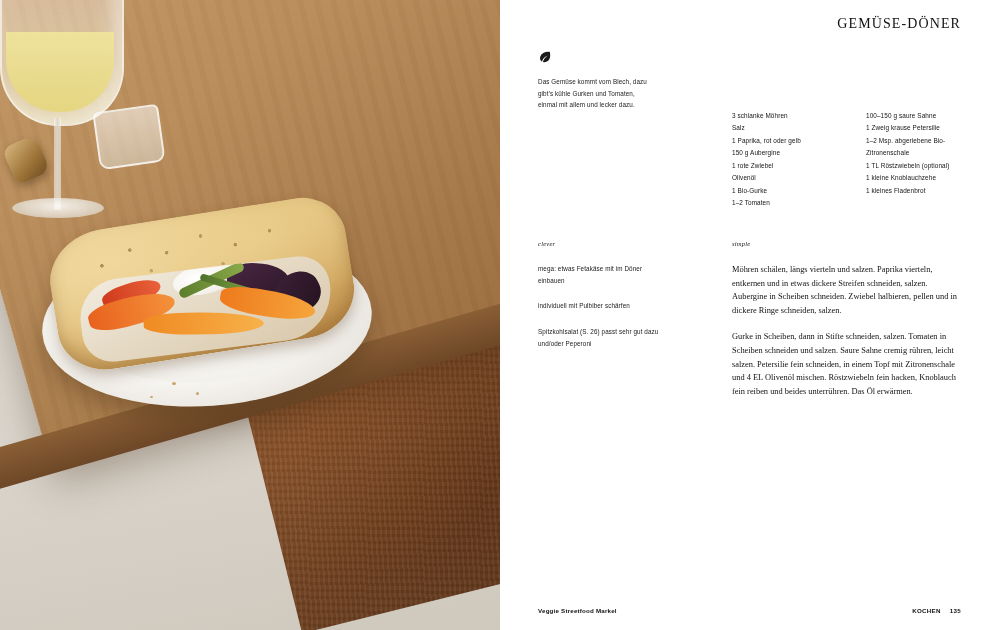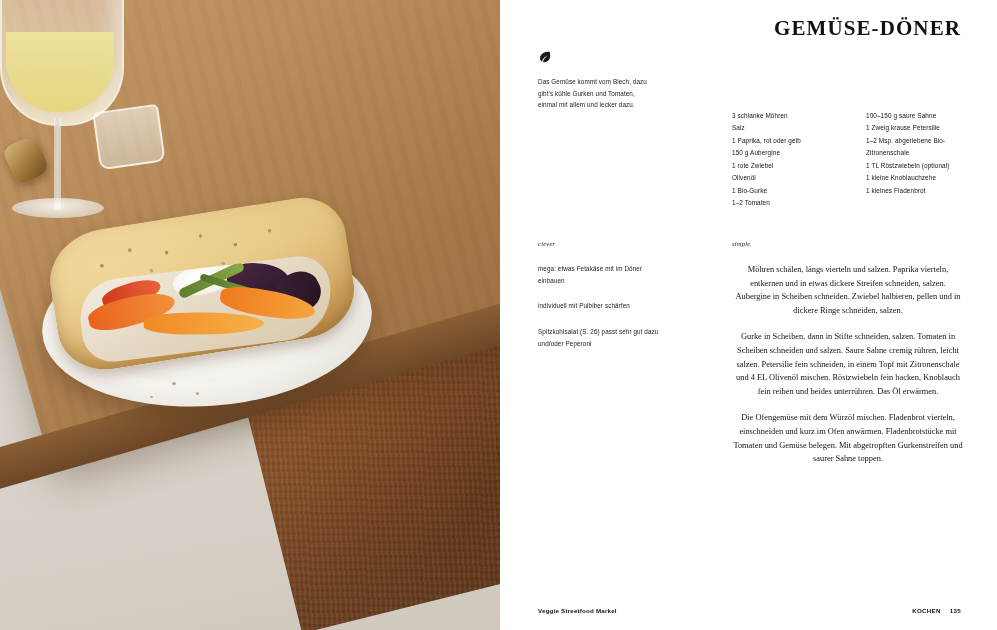--- a/index.html
+++ b/index.html
@@ -233,22 +233,22 @@
     top: 0;
     width: 497px;
     height: 630px;
     background: #fff;
   }
   .recipe-title {
     position: absolute;
     right: 36px;
     top: 16px;
     font-family: "Liberation Serif", serif;
-    font-weight: bold;
-    font-size: 21px;
+    font-weight: normal;
+    font-size: 14px;
     letter-spacing: 1.1px;
     color: #111;
   }
   .intro-block {
     position: absolute;
     left: 38px;
     top: 50px;
     width: 115px;
   }
   .leaf-icon {
@@ -305,21 +305,21 @@
     left: 232px;
     top: 240px;
     width: 232px;
   }
   .step {
     font-family: "Liberation Serif", serif;
     font-size: 8.4px;
     line-height: 1.62;
     color: #111;
     margin-bottom: 13px;
-    text-align: center;
+    text-align: left;
   }
   .footer-left {
     position: absolute;
     left: 38px;
     bottom: 16px;
     font-size: 6.2px;
     font-weight: bold;
     color: #111;
     letter-spacing: .2px;
   }
@@ -420,21 +420,20 @@
       <div class="section-label">clever</div>
       <div class="tip">mega: etwas Fetakäse mit im Döner einbauen</div>
       <div class="tip">individuell mit Pulbiber schärfen</div>
       <div class="tip">Spitzkohlsalat (S. 26) passt sehr gut dazu und/oder Peperoni</div>
     </div>
 
     <div class="steps-block">
       <div class="section-label">simple</div>
       <div class="step">Möhren schälen, längs vierteln und salzen. Paprika vierteln, entkernen und in etwas dickere Streifen schneiden, salzen. Aubergine in Scheiben schneiden. Zwiebel halbieren, pellen und in dickere Ringe schneiden, salzen.</div>
       <div class="step">Gurke in Scheiben, dann in Stifte schneiden, salzen. Tomaten in Scheiben schneiden und salzen. Saure Sahne cremig rühren, leicht salzen. Petersilie fein schneiden, in einem Topf mit Zitronenschale und 4 EL Olivenöl mischen. Röstzwiebeln fein hacken, Knoblauch fein reiben und beides unterrühren. Das Öl erwärmen.</div>
-      <div class="step">Die Ofengemüse mit dem Würzöl mischen. Fladenbrot vierteln, einschneiden und kurz im Ofen anwärmen. Fladenbrotstücke mit Tomaten und Gemüse belegen. Mit abgetropften Gurkenstreifen und saurer Sahne toppen.</div>
     </div>
 
     <div class="footer-left">Veggie Streetfood Markel</div>
     <div class="footer-right">
       <span>KOCHEN</span><span class="page-num">135</span>
     </div>
 
   </div>
 </div>
 

